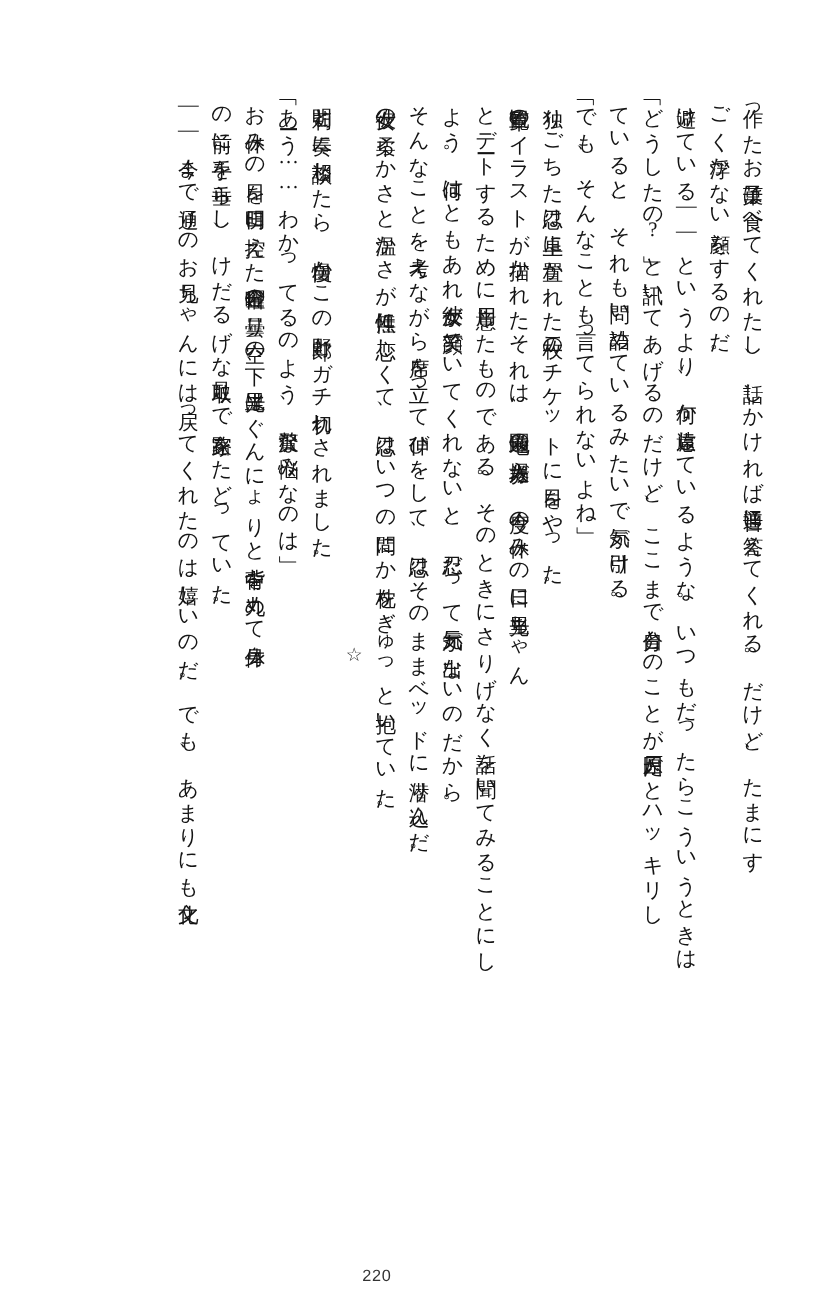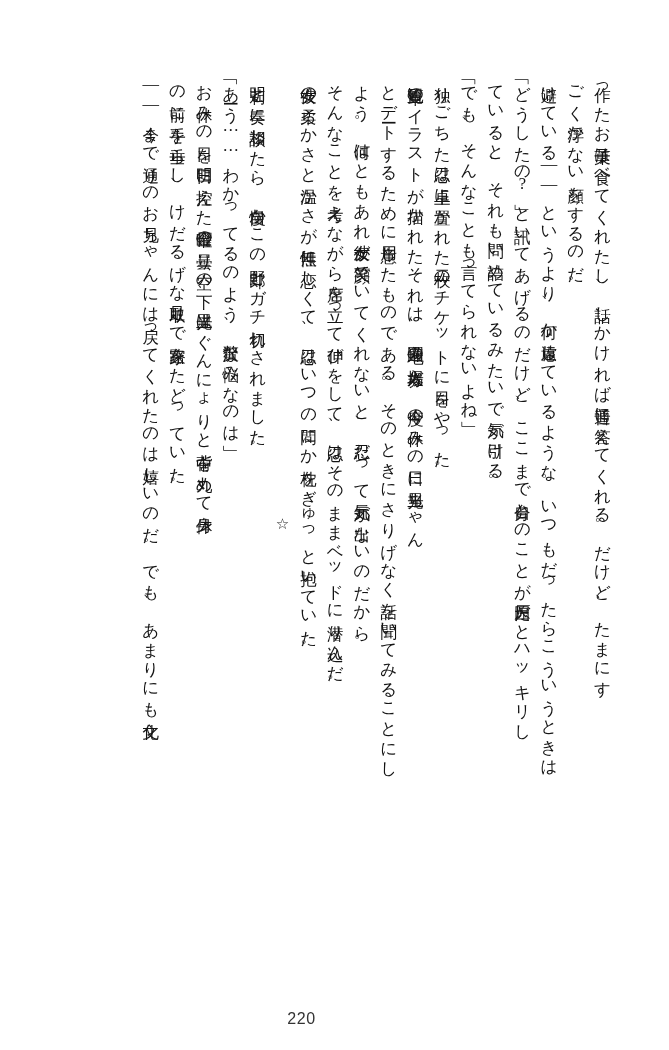--- a/index.html
+++ b/index.html
@@ -56,21 +56,21 @@
     padding: 0.6em 0;
   }
 
   #page-number {
     position: absolute;
     bottom: 22px;
     left: 0;
     width: 603px;
     text-align: center;
     font-family: "Liberation Sans", sans-serif;
-    font-size: 16px;
+    font-size: 13px;
     color: #333333;
     letter-spacing: 0.04em;
   }
 </style>
 </head>
 <body>
 
 <div id="page">
 
   <div id="text-body">

